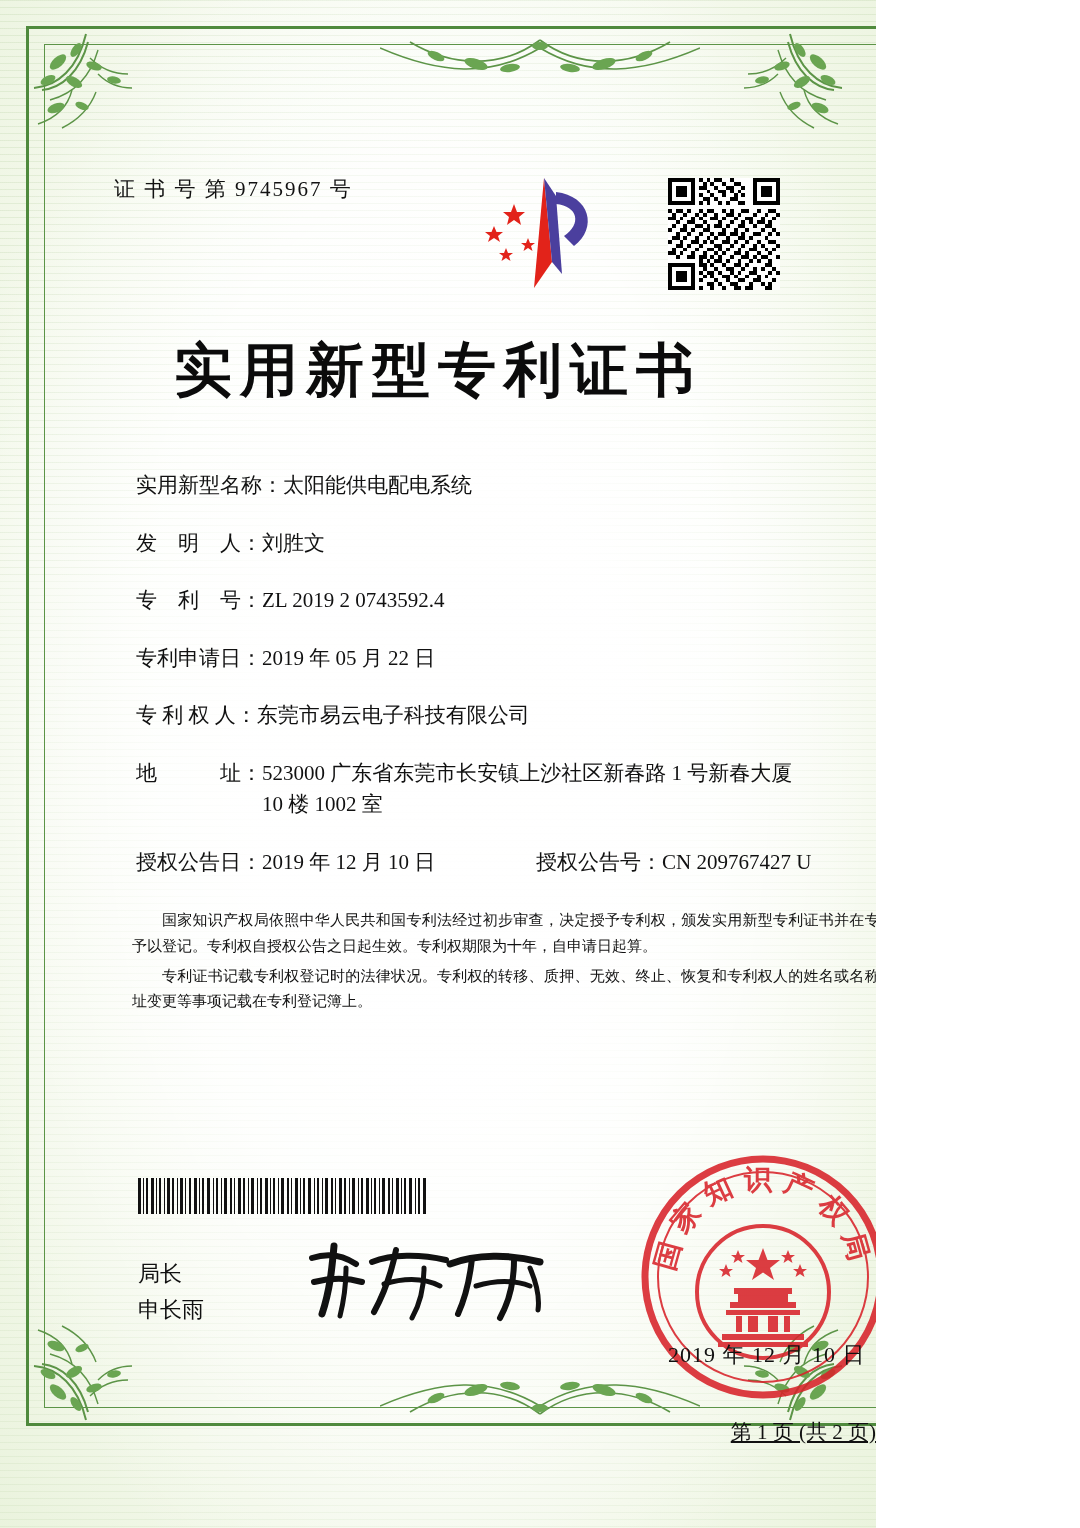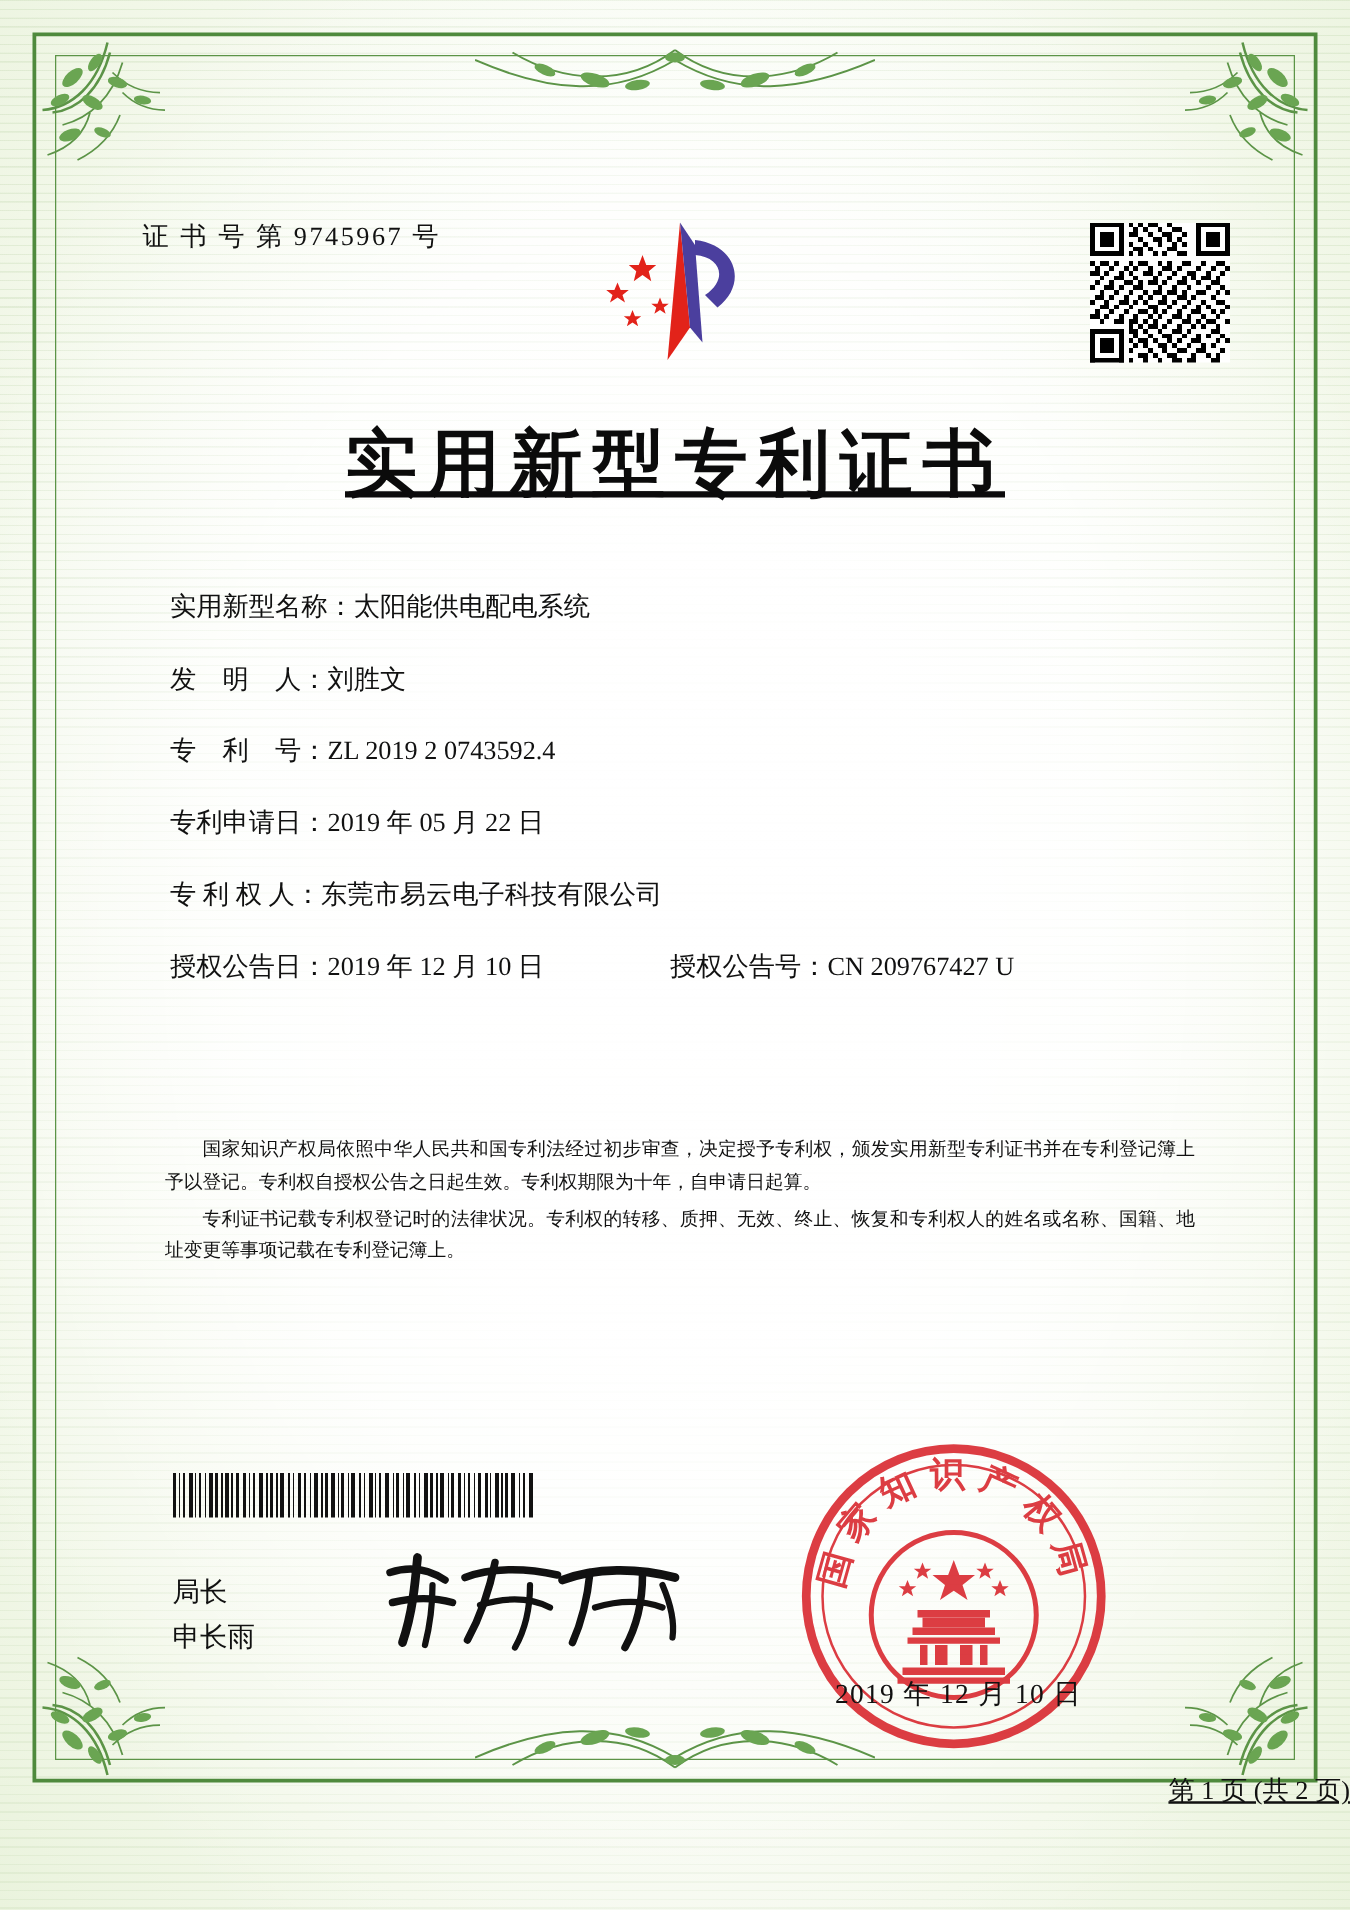--- a/index.html
+++ b/index.html
@@ -5,21 +5,21 @@
   html, body {
     margin: 0;
     padding: 0;
     background: #ffffff;
   }
   body {
     font-family: "Liberation Serif", "DejaVu Serif", serif;
   }
   .page {
     position: relative;
-    width: 1080px;
+    width: 876px;
     height: 1528px;
     overflow: hidden;
     background:
       radial-gradient(ellipse at 50% 45%, #ffffff 0%, #fdfefb 45%, #f3f8ea 75%, #eaf3dd 100%);
   }
   
   .guilloche {
     position: absolute;
     left: 0; top: 0; right: 0; bottom: 0;
     background-image: repeating-linear-gradient(
@@ -94,21 +94,20 @@
   }
   .title {
     position: absolute;
     left: 0; right: 0; top: 332px;
     text-align: center;
     font-size: 58px;
     font-weight: bold;
     letter-spacing: 8px;
     color: #0b0b0b;
     font-family: "DejaVu Serif", "Liberation Serif", serif;
-    text-decoration: underline;
   }
 
   
   .fields {
     position: absolute;
     left: 136px; top: 470px;
     width: 830px;
     color: #111;
   }
   .field-row {
@@ -615,20 +614,25 @@
     <div class="field-row">
       <span class="field-label">专利申请日：</span>
       <span class="field-value">2019 年 05 月 22 日</span>
     </div>
 
     <div class="field-row">
       <span class="field-label">专 利 权 人：</span>
       <span class="field-value">东莞市易云电子科技有限公司</span>
     </div>
 
+    <div class="field-row">
+      <span class="field-label">地　　　址：</span>
+      <span class="field-value">523000 广东省东莞市长安镇上沙社区新春路 1 号新春大厦
+10 楼 1002 室</span>
+    </div>
 
     <div class="row-twocol">
       <span class="left"><span>授权公告日：</span><span>2019 年 12 月 10 日</span></span>
       <span class="right"><span>授权公告号：</span><span>CN 209767427 U</span></span>
     </div>
   </div>
 
   <div class="paras">
     <p>国家知识产权局依照中华人民共和国专利法经过初步审查，决定授予专利权，颁发实用新型专利证书并在专利登记簿上予以登记。专利权自授权公告之日起生效。专利权期限为十年，自申请日起算。</p>
     <p>专利证书记载专利权登记时的法律状况。专利权的转移、质押、无效、终止、恢复和专利权人的姓名或名称、国籍、地址变更等事项记载在专利登记簿上。</p>

